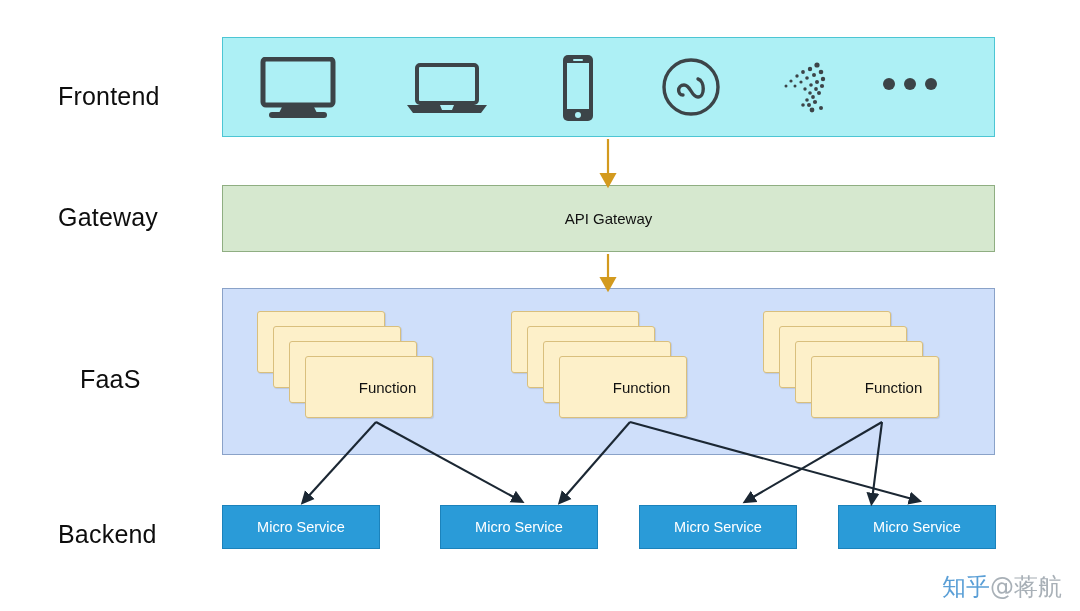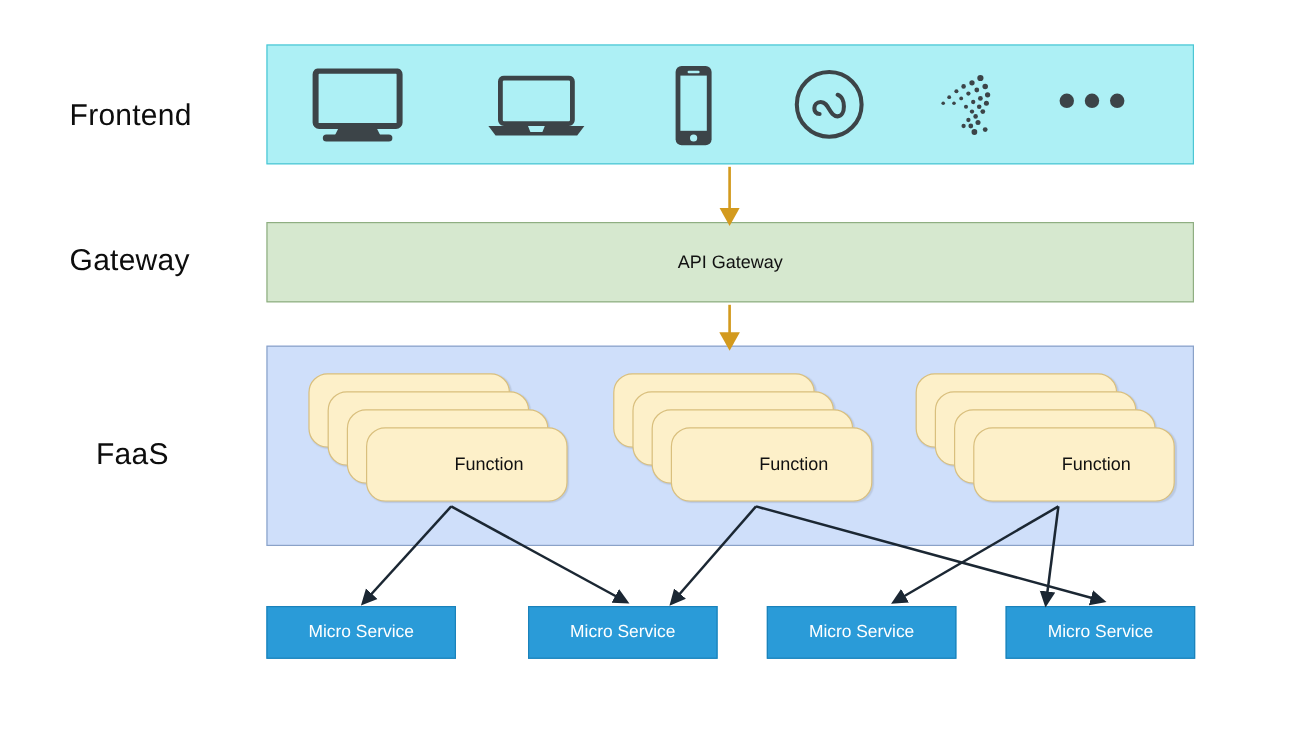--- a/index.html
+++ b/index.html
@@ -71,25 +71,25 @@
     border: 1px solid #8aa2c8;
     box-sizing: border-box;
   }
   .func-stack {
     position: absolute;
     width: 200px;
     height: 110px;
   }
   .func-card {
     position: absolute;
-    width: 168px;
+    width: 128px;
     height: 62px;
     background: #fdf0c9;
     border: 1px solid #d9bf7d;
-    border-radius: 16px;
+    border-radius: 3px;
     box-sizing: border-box;
     box-shadow: 1px 1px 1px rgba(0,0,0,0.10);
     padding-left: 37px;
   }
   .func-card.c0 { left: 0px;  top: 0px;  }
   .func-card.c1 { left: 16px; top: 15px; }
   .func-card.c2 { left: 32px; top: 30px; }
   .func-card.c3 {
     left: 48px; top: 45px;
     display: flex;
@@ -143,20 +143,21 @@
   #watermark .wm-user  { color: #9aa3ab; }
 </style>
 </head>
 <body>
 
 <div id="canvas">
 
   <div class="row-label" id="label-gateway">Gateway</div>
   <div class="row-label" id="label-frontend">Frontend</div>
   <div class="row-label" id="label-faas">FaaS</div>
+  <div class="row-label" id="label-backend">Backend</div>
 
   <div id="frontend-band">
 
     <span class="client-icon" style="left:36px; top:19px;">
       <svg width="78" height="62" viewBox="0 0 78 62" aria-hidden="true">
         <rect x="4" y="2" width="70" height="46" rx="3" ry="3" fill="none" stroke="#3c4448" stroke-width="5"></rect>
         <rect x="10" y="8" width="58" height="34" fill="#adf0f5"></rect>
         <path d="M24 48 L20 56 L58 56 L54 48 Z" fill="#3c4448"></path>
         <rect x="10" y="55" width="58" height="6" rx="3" fill="#3c4448"></rect>
       </svg>
@@ -293,13 +294,16 @@
     <line x1="376" y1="422" x2="305" y2="500" stroke="#1b2733" stroke-width="2.1" marker-end="url(#dark-head)"></line>
     <line x1="376" y1="422" x2="519" y2="500" stroke="#1b2733" stroke-width="2.1" marker-end="url(#dark-head)"></line>
 
     <line x1="630" y1="422" x2="562" y2="500" stroke="#1b2733" stroke-width="2.1" marker-end="url(#dark-head)"></line>
     <line x1="630" y1="422" x2="916" y2="500" stroke="#1b2733" stroke-width="2.1" marker-end="url(#dark-head)"></line>
 
     <line x1="882" y1="422" x2="748" y2="500" stroke="#1b2733" stroke-width="2.1" marker-end="url(#dark-head)"></line>
     <line x1="882" y1="422" x2="872" y2="500" stroke="#1b2733" stroke-width="2.1" marker-end="url(#dark-head)"></line>
   </svg>
 
+  <div id="watermark">
+    <span class="wm-brand">知乎</span><span class="wm-user">@蒋航</span>
+  </div>
 </div>
 
 </body></html>

